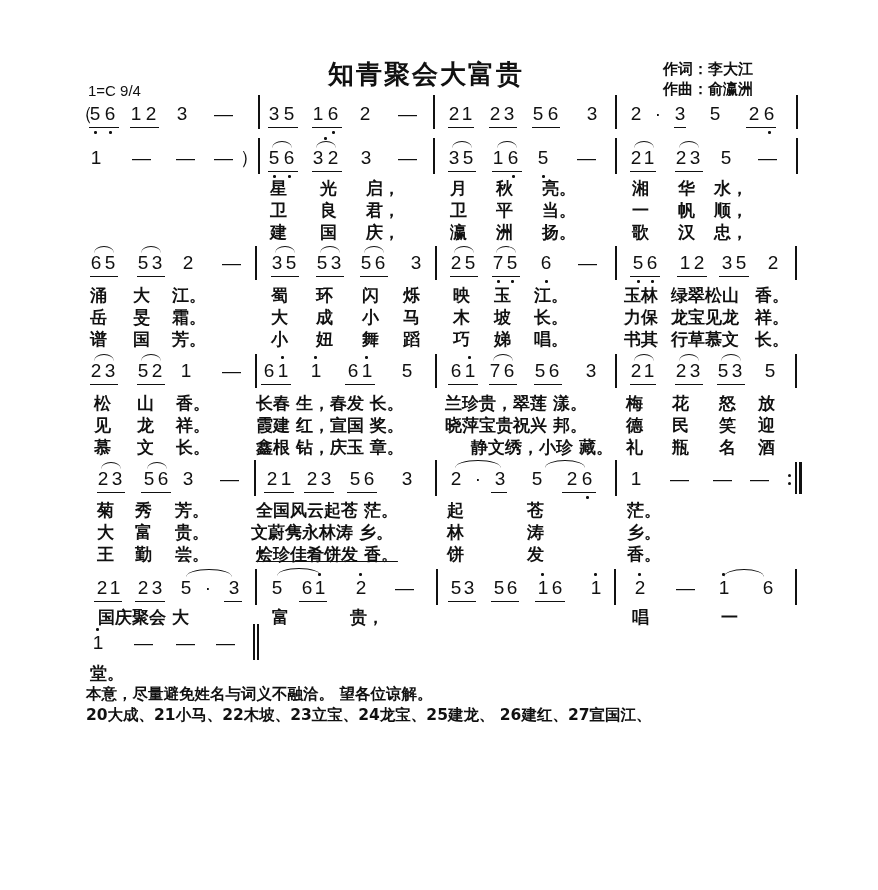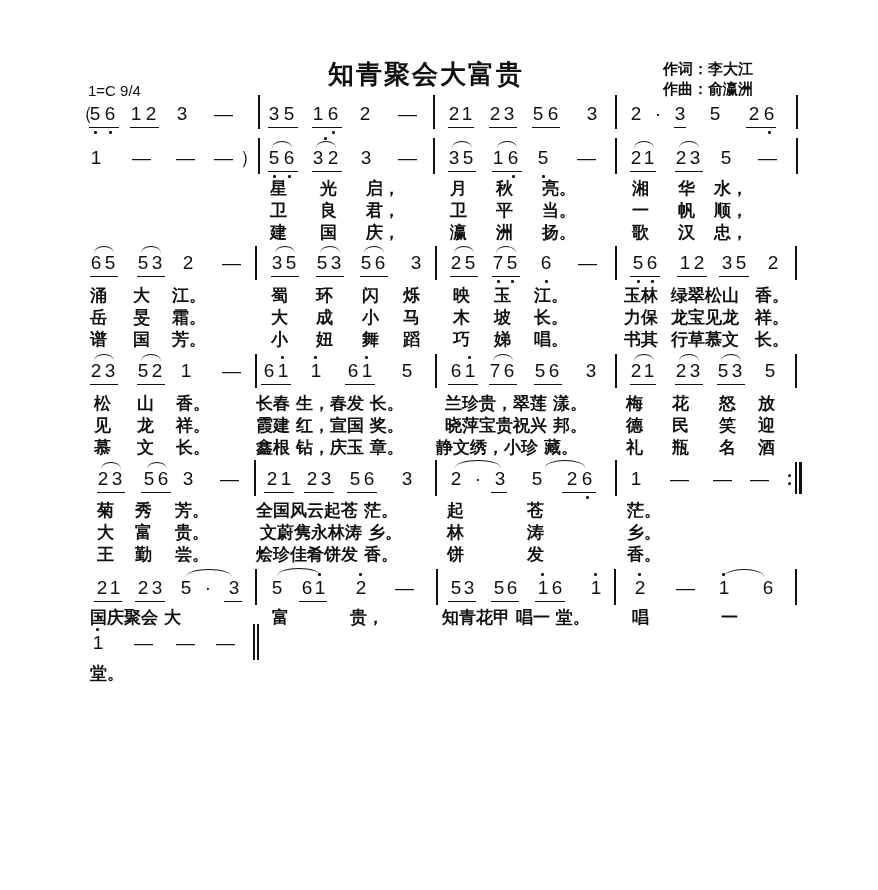--- a/index.html
+++ b/index.html
@@ -344,21 +344,21 @@
     <span class="abs" style="left:626px;">德</span>
     <span class="abs" style="left:672px;">民</span>
     <span class="abs" style="left:719px;">笑</span>
     <span class="abs" style="left:758px;">迎</span>
   </div>
   <div style="position:absolute;top:44px;left:0;width:878px;">
     <span class="abs" style="left:94px;">慕</span>
     <span class="abs" style="left:137px;">文</span>
     <span class="abs" style="left:176px;">长。</span>
     <span class="abs" style="left:256px;">鑫根 钻，庆玉 章。</span>
-    <span class="abs" style="left:436px;">静文绣，小珍 藏。</span>
+    <span class="abs" style="left:471px;">静文绣，小珍 藏。</span>
     <span class="abs" style="left:626px;">礼</span>
     <span class="abs" style="left:672px;">瓶</span>
     <span class="abs" style="left:719px;">名</span>
     <span class="abs" style="left:758px;">酒</span>
   </div>
 </div>
 
 <div class="abs note" style="left:0;top:468px;width:878px;height:30px;">
   <span class="tie" style="left:101px;top:-6px;width:20px;"></span>
   <span class="n" style="left:97px;">2</span>
@@ -414,30 +414,30 @@
     <span class="abs" style="left:175px;">芳。</span>
     <span class="abs" style="left:256px;">全国风云起苍 茫。</span>
     <span class="abs" style="left:447px;">起</span>
     <span class="abs" style="left:527px;">苍</span>
     <span class="abs" style="left:627px;">茫。</span>
   </div>
   <div style="position:absolute;top:22px;left:0;width:878px;">
     <span class="abs" style="left:97px;">大</span>
     <span class="abs" style="left:135px;">富</span>
     <span class="abs" style="left:175px;">贵。</span>
-    <span class="abs" style="left:260px;">文蔚隽永林涛 乡。</span>
+    <span class="abs" style="left:251px;">文蔚隽永林涛 乡。</span>
     <span class="abs" style="left:447px;">林</span>
     <span class="abs" style="left:527px;">涛</span>
     <span class="abs" style="left:627px;">乡。</span>
   </div>
   <div style="position:absolute;top:44px;left:0;width:878px;">
     <span class="abs" style="left:97px;">王</span>
     <span class="abs" style="left:135px;">勤</span>
     <span class="abs" style="left:175px;">尝。</span>
-    <span class="abs" style="left:256px;">烩珍佳肴饼发 香。</span>
+    <span class="abs" style="left:256px;text-decoration:underline;">烩珍佳肴饼发 香。</span>
     <span class="abs" style="left:447px;">饼</span>
     <span class="abs" style="left:527px;">发</span>
     <span class="abs" style="left:627px;">香。</span>
   </div>
 </div>
 
 <div class="abs note" style="left:0;top:577px;width:878px;height:30px;">
   <span class="n" style="left:96px;">2</span>
   <span class="n" style="left:109px;">1</span>
   <span class="u" style="left:94px;top:24px;width:28px;"></span>
@@ -480,35 +480,36 @@
   <span class="dot-above" style="left:638px;top:-4px;"></span>
   <span class="n" style="left:676px;">—</span>
   <span class="tie" style="left:724px;top:-8px;width:40px;height:7px;"></span>
   <span class="n" style="left:718px;">1</span>
   <span class="dot-above" style="left:722px;top:-4px;"></span>
   <span class="n" style="left:762px;">6</span>
   <span class="bar" style="left:795px;top:-8px;height:36px;"></span>
 </div>
 
 <div class="abs lyr" style="left:0;top:606px;width:878px;height:24px;">
-  <span class="abs" style="left:90px;">国庆聚会 大</span>
+  <span class="abs" style="left:98px;">国庆聚会 大</span>
   <span class="abs" style="left:272px;">富</span>
   <span class="abs" style="left:350px;">贵，</span>
-  <span class="abs" style="left:442px;">知青花甲 唱一 堂。</span>
   <span class="abs" style="left:632px;">唱</span>
   <span class="abs" style="left:721px;">一</span>
 </div>
 
 <div class="abs note" style="left:0;top:632px;width:878px;height:30px;">
   <span class="n" style="left:92px;">1</span>
   <span class="dot-above" style="left:96px;top:-4px;"></span>
   <span class="n" style="left:134px;">—</span>
   <span class="n" style="left:176px;">—</span>
   <span class="n" style="left:216px;">—</span>
   <span class="bar" style="left:253px;top:-8px;height:36px;width:1.5px;"></span>
   <span class="bar" style="left:257px;top:-8px;height:36px;width:1.5px;"></span>
 </div>
 
 <div class="abs lyr" style="left:90px;top:662px;">堂。</div>
 
 <div class="abs notes-text" style="left:86px;top:684px;width:790px;">
+  <div>本意，尽量避免姓名与词义不融洽。 望各位谅解。</div>
+  <div>20大成、21小马、22木坡、23立宝、24龙宝、25建龙、 26建红、27宣国江、</div>
 </div>
 <div class="cut"></div>
 
 </body></html>

